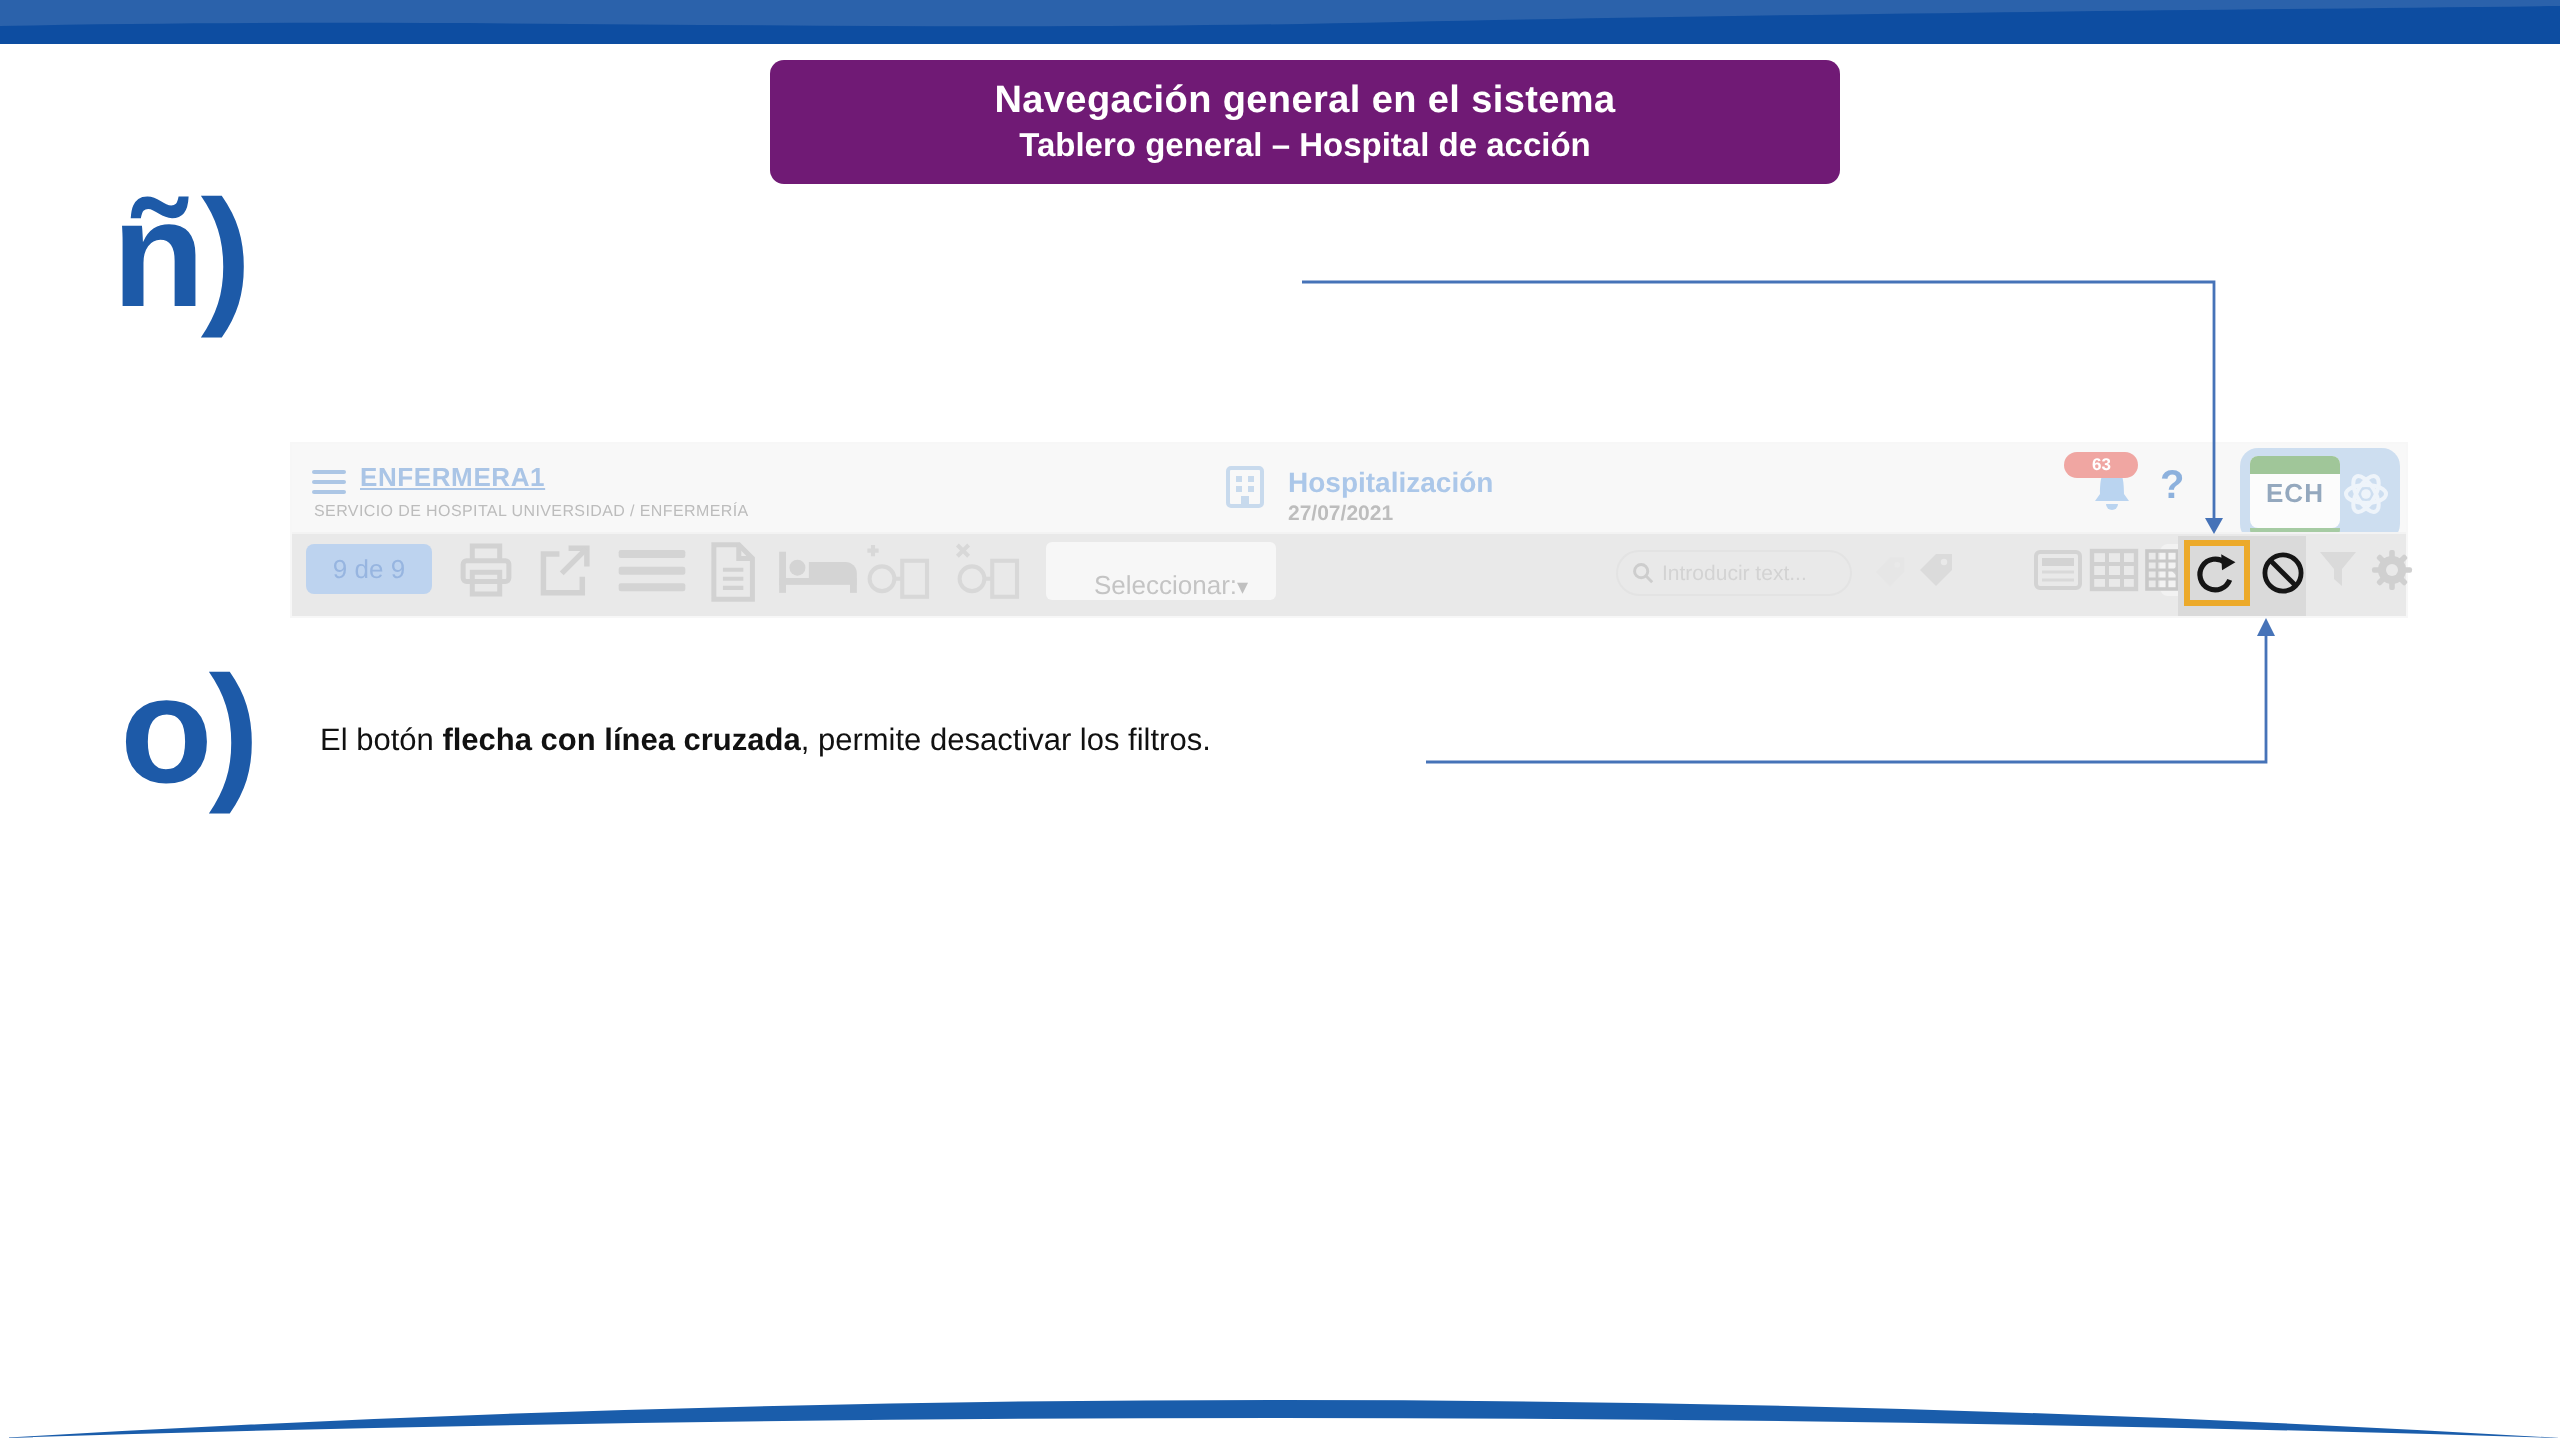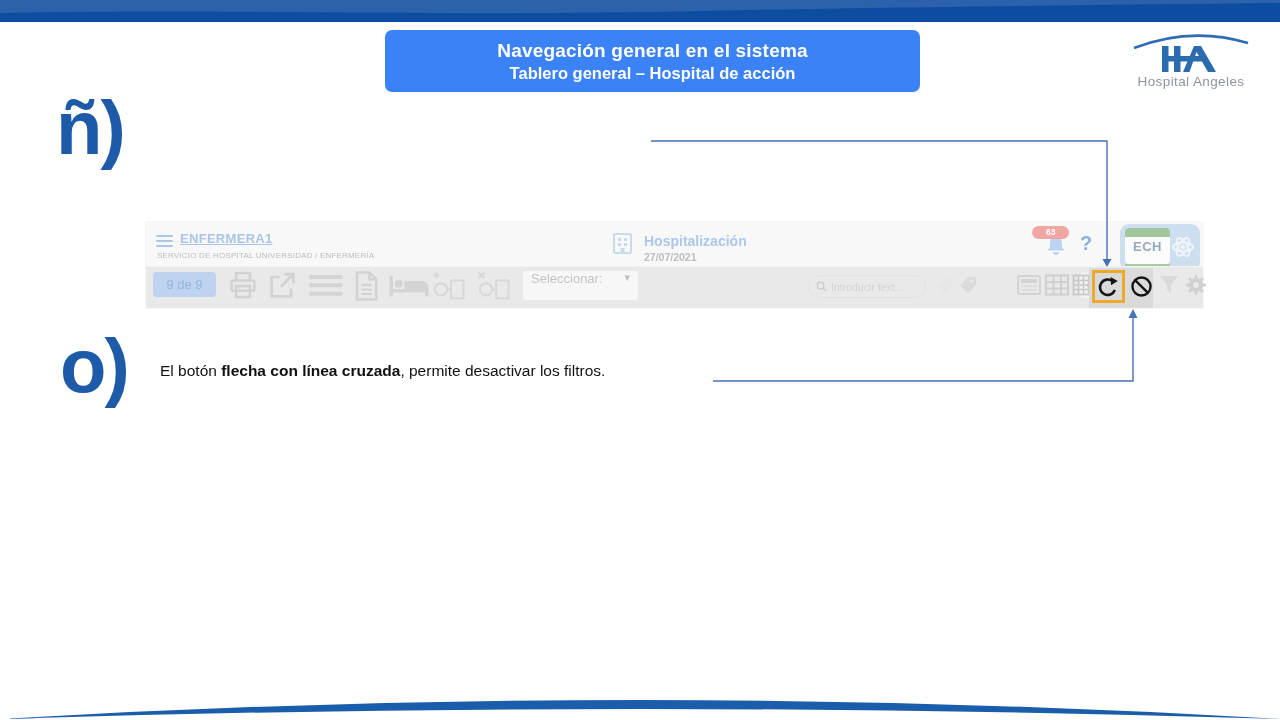--- a/index.html
+++ b/index.html
@@ -5,21 +5,21 @@
   * { margin:0; padding:0; box-sizing:border-box; }
   html,body { width:1280px; height:720px; }
   body { font-family:"Liberation Sans", sans-serif; background:#fff; overflow:hidden; }
   .slide { position:relative; width:1280px; height:720px; background:#fff; }
 
   
   .topbar { position:absolute; left:0; top:0; width:1280px; height:22px; }
 
   
   .title-box { position:absolute; left:385px; top:30px; width:535px; height:62px;
-    background:#3b82f6; border-radius:7px; color:#fff; text-align:center;
+    background:#701a75; border-radius:7px; color:#fff; text-align:center;
     display:flex; flex-direction:column; justify-content:center; gap:2px; }
   .title-box .l1 { font-size:19px; font-weight:bold; letter-spacing:.2px; }
   .title-box .l2 { font-size:16.5px; font-weight:bold; }
 
   
   .brand { position:absolute; left:1126px; top:26px; width:130px; height:62px; text-align:center; }
   .brand .name { font-size:13.5px; color:#8d95a1; letter-spacing:.4px; margin-top:-4px; }
 
   
   .marker { position:absolute; color:#1d5aa8; font-weight:bold; font-size:76px; line-height:.95; letter-spacing:-2px; }
@@ -56,21 +56,21 @@
   .ech .card .green { height:9px; background:#97c18f; }
   .ech .card .txt { font-size:13px; font-weight:bold; color:#8aa0b8; text-align:center; letter-spacing:.5px; margin-top:2px; }
   .ech .bottom-green { position:absolute; left:5px; bottom:2px; width:45px; height:5px; background:#9ec79a; border-radius:0 0 4px 4px; }
   .ech .atom { position:absolute; right:4px; top:10px; }
 
   
   .pager { position:absolute; left:7px; top:50px; width:63px; height:25px; background:#bdd3ef;
     border-radius:4px; color:#97b5e0; font-size:13px; font-weight:normal; text-align:center; line-height:25px; }
   .ticon { position:absolute; top:47px; }
   .select { position:absolute; left:377px; top:49px; width:115px; height:29px; background:#f7f7f7;
-    border-radius:3px; color:#c4c4c4; font-size:13px; display:flex; align-items:flex-start; padding:0 8px; }
+    border-radius:3px; color:#c4c4c4; font-size:13px; display:flex; align-items:flex-end; padding:0 24px; }
   .select .caret { margin-left:auto; color:#c0c0c0; font-size:11px; }
   .search { position:absolute; left:662px; top:53px; width:118px; height:23px; border:1.5px solid #e3e3e3;
     border-radius:12px; display:flex; align-items:center; padding:0 7px; gap:4px; background:transparent; }
   .search input { border:none; outline:none; background:transparent; width:85px; font-size:10.5px;
     color:#c9c9c9; font-family:"Liberation Sans", sans-serif; }
   .search input::placeholder { color:#d3d3d3; }
   .tag3-btn { position:absolute; left:934px; top:50px; width:26px; height:26px; background:#f2f2f2; border-radius:4px;
     display:flex; align-items:center; justify-content:center; }
   .hl-patch { position:absolute; left:943px; top:46px; width:64px; height:40px; background:#dadada; }
   .refresh-box { position:absolute; left:946px; top:48px; width:33px; height:33px; border:3px solid #ecaa2b;
@@ -91,33 +91,20 @@
   <svg class="topbar" viewBox="0 0 1280 22" preserveAspectRatio="none">
     <rect x="0" y="0" width="1280" height="22" fill="#2b62ab"></rect>
     <path d="M0,22 L0,13 C250,8 430,17 700,11 C950,6 1120,5 1280,3 L1280,22 Z" fill="#0d4da1"></path>
   </svg>
 
   <div class="title-box">
     <div class="l1">Navegación general en el sistema</div>
     <div class="l2">Tablero general – Hospital de acción</div>
   </div>
 
-  <div class="brand">
-    <svg width="126" height="48" viewBox="0 0 126 48">
-      <path d="M6,22 Q63,0 120,17" stroke="#2e6cb5" stroke-width="2.6" fill="none"></path>
-      <g fill="#2b6cb0">
-        <rect x="34" y="20" width="6.5" height="26"></rect>
-        <rect x="46" y="20" width="6.5" height="26"></rect>
-        <rect x="34" y="30" width="18.5" height="5.5"></rect>
-        <polygon points="55,46 66,20 73,20 88,46 80,46 68.5,26 61.5,46"></polygon>
-        <polygon points="52,30 76,30 79,35.5 52,35.5"></polygon>
-      </g>
-    </svg>
-    <div class="name">Hospital Angeles</div>
-  </div>
 
   <div class="marker marker-n">ñ)</div>
 
   <div class="marker marker-o">o)</div>
   <div class="ann-text ann-o"><span>El botón </span><b>flecha con línea cruzada</b><span>, permite desactivar los filtros.</span></div>
 
   <div class="shot">
     <div class="hdr">
       <div class="hamburger">
           <span></span>

